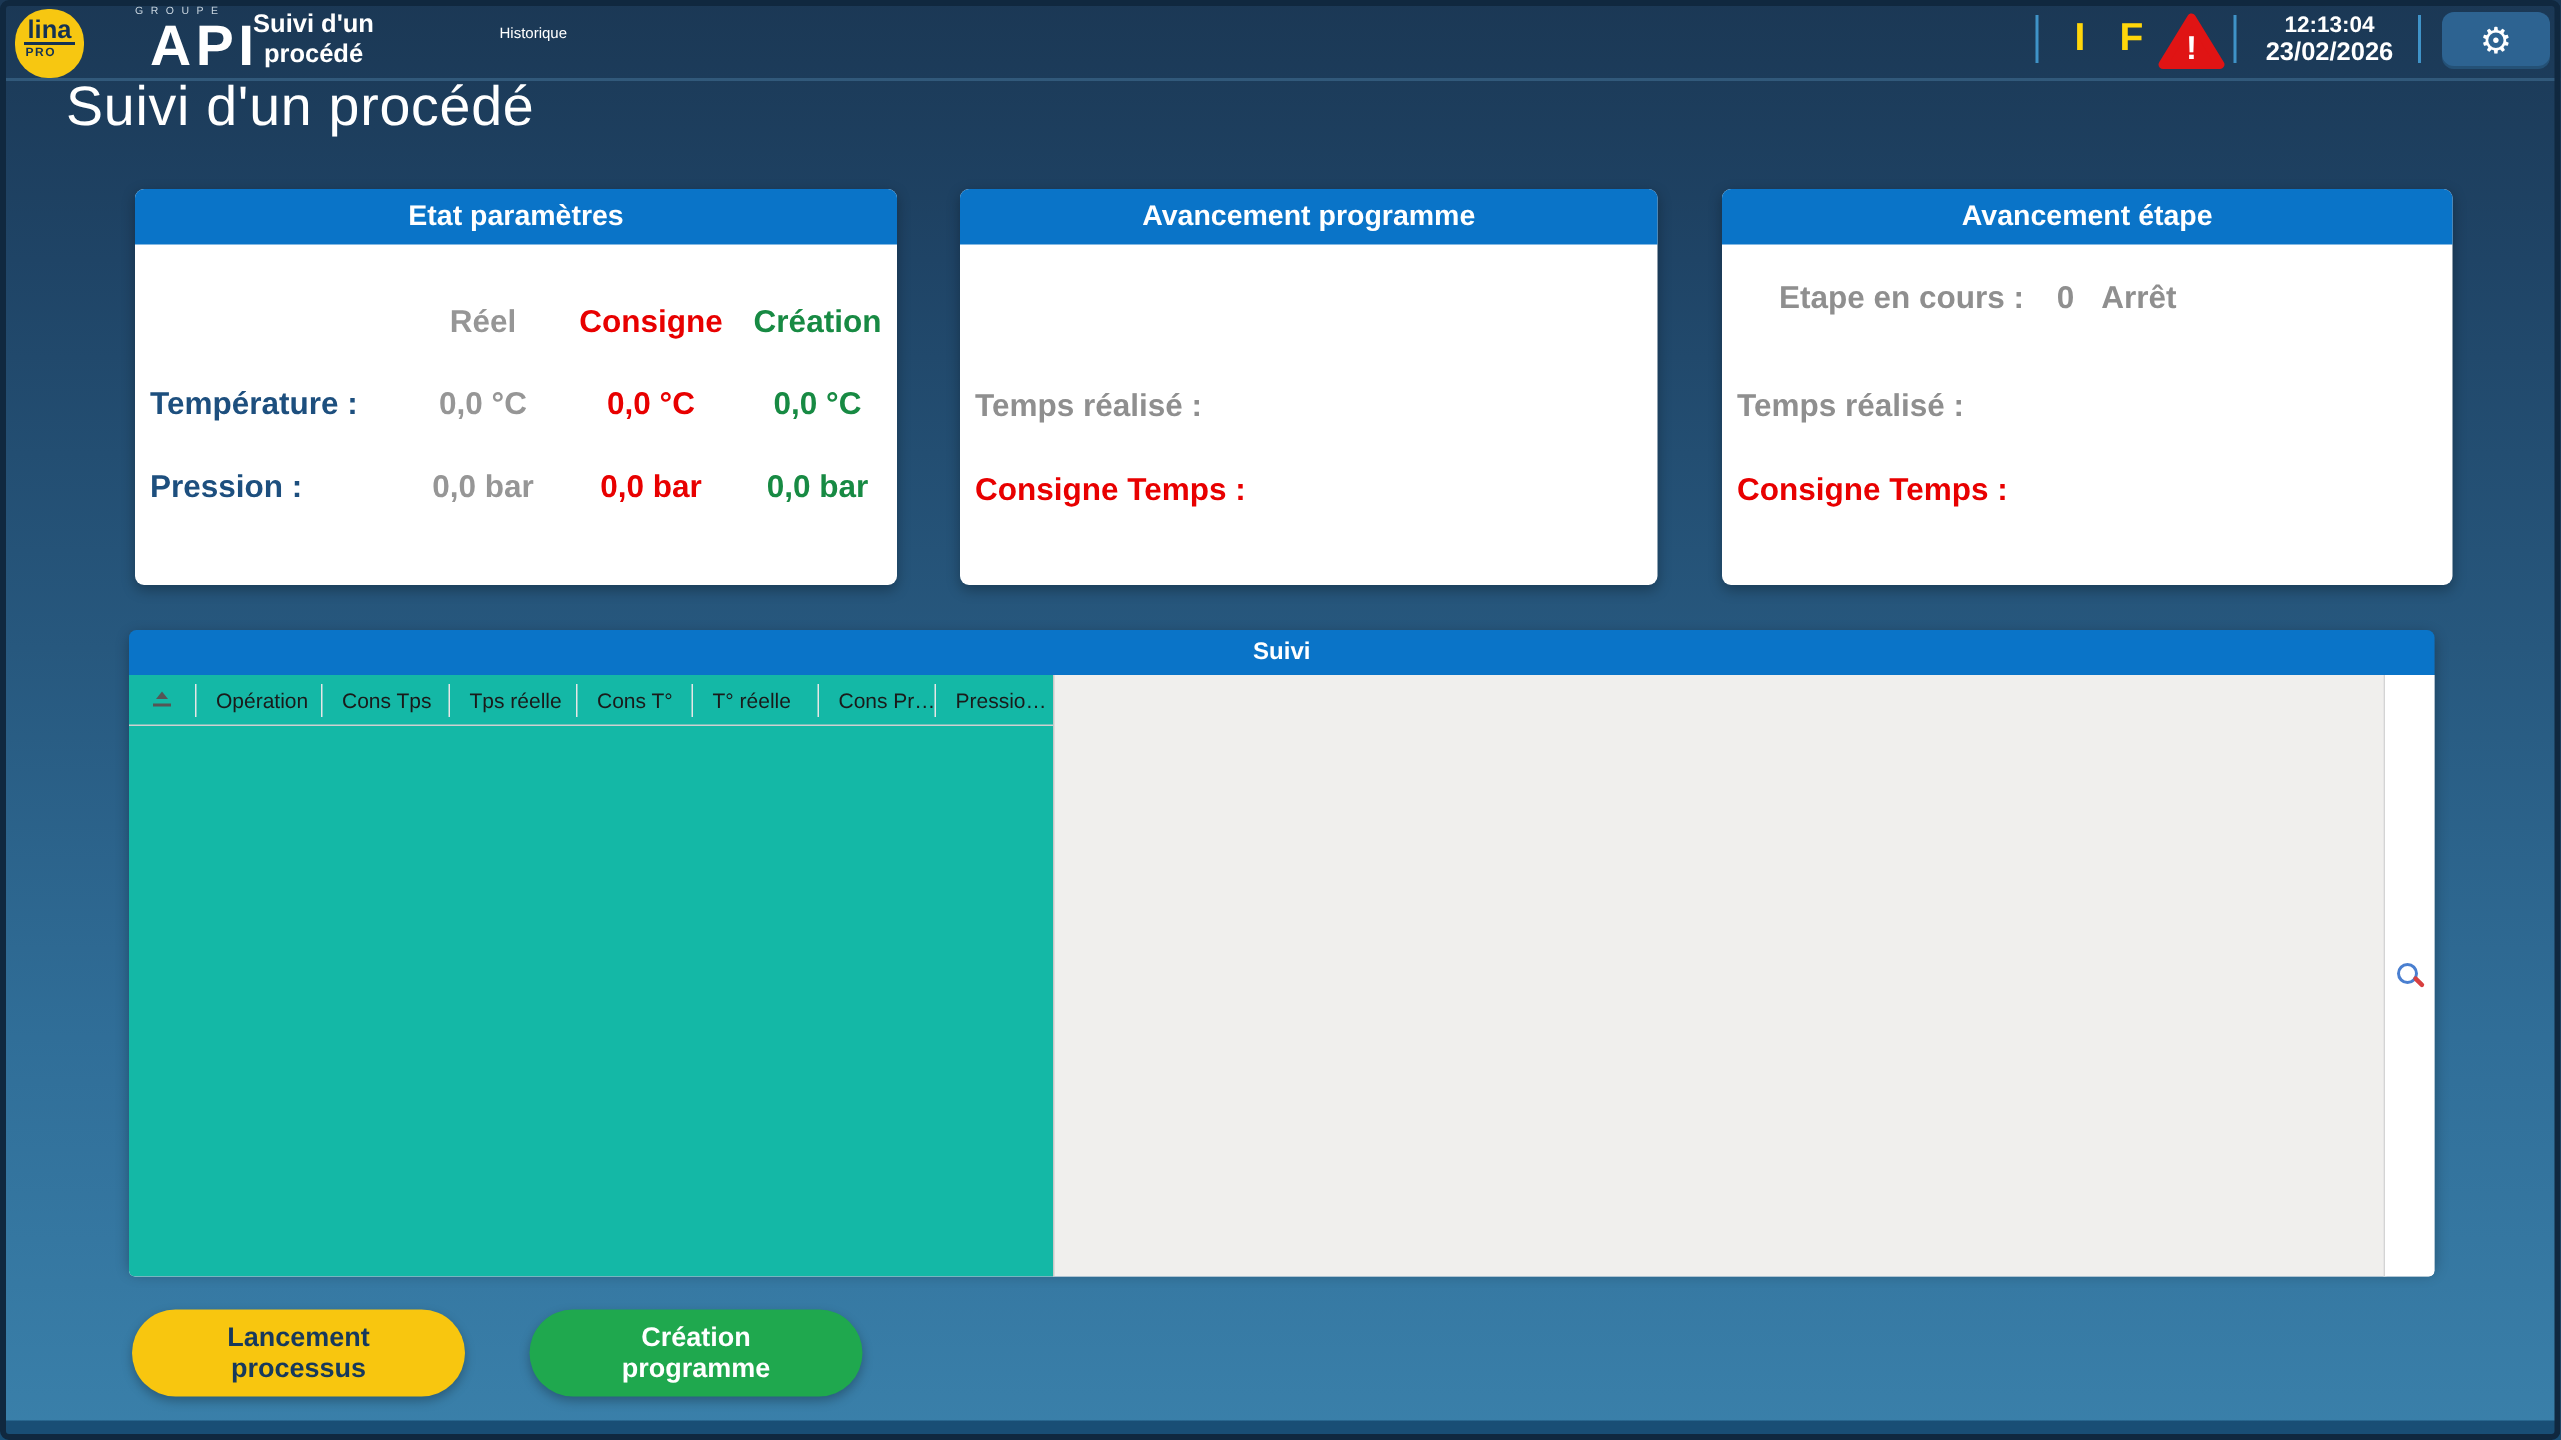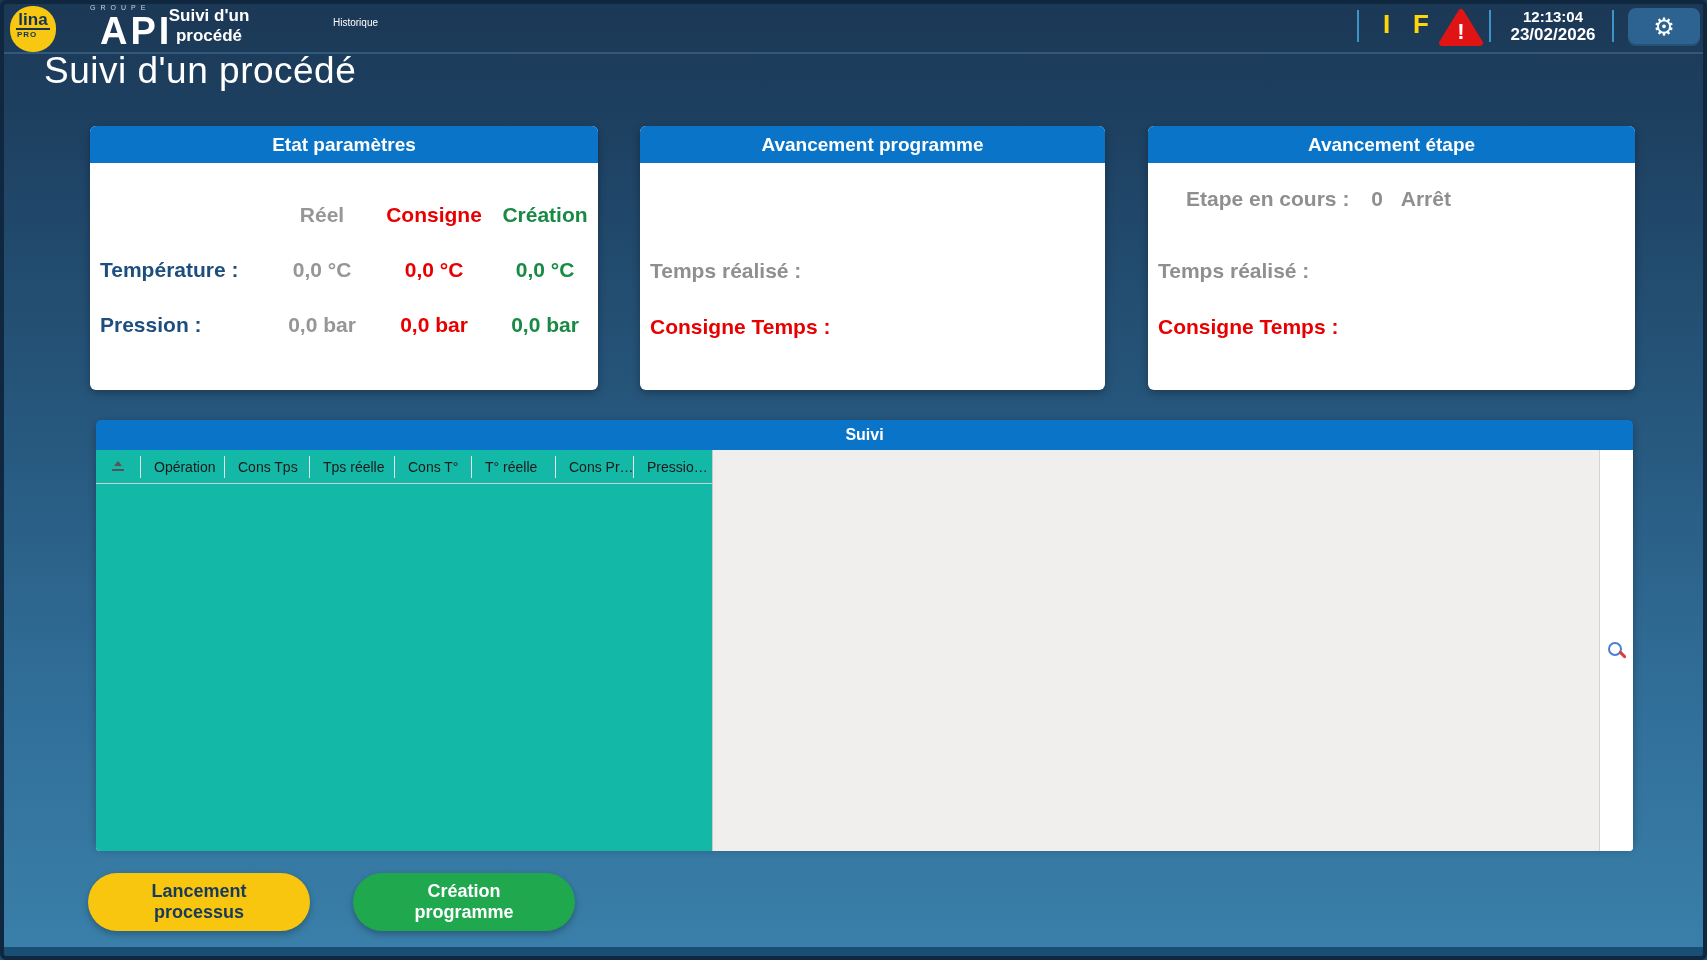--- a/index.html
+++ b/index.html
@@ -63,21 +63,21 @@
   .col-consigne{color:#e80000;}
   .col-souhaite{color:#178a43;}
 
   .line-gray{position:absolute;left:10px;top:96px;font-size:21px;font-weight:bold;color:#8f8f8f;}
   .line-red{position:absolute;left:10px;top:152px;font-size:21px;font-weight:bold;color:#e80000;}
   .etape-line{position:absolute;left:38px;top:24px;font-size:21px;font-weight:bold;color:#8f8f8f;}
   .etape-line .val{margin-left:16px;}
   .etape-line .state{margin-left:12px;}
 
   
-  .suivi-panel{left:96px;top:420px;width:1537px;height:426px;background:transparent;}
+  .suivi-panel{left:86px;top:420px;width:1537px;height:426px;background:transparent;}
   .suivi-header{height:30px;font-size:16px;border-radius:5px 5px 0 0;}
   .suivi-body{position:relative;height:401px;background:#fff;border-radius:0 0 4px 4px;overflow:hidden;}
   .table-area{position:absolute;left:0;top:0;width:616px;height:100%;background:#14b8a6;}
   .thead{
     height:33px;display:grid;grid-template-columns:45px 84px 85px 85px 77px 84px 78px 78px;
     align-items:center;border-bottom:1px solid #cfcfcf;font-size:14px;color:#1a1a1a;
   }
   .th{padding-left:13px;border-right:1px solid #e6e6e6;height:22px;line-height:22px;white-space:nowrap;overflow:hidden;cursor:pointer;}
   .th-icon{display:flex;align-items:center;justify-content:center;padding-left:0;}
   .sort-icon{position:relative;width:12px;height:11px;display:inline-block;}

